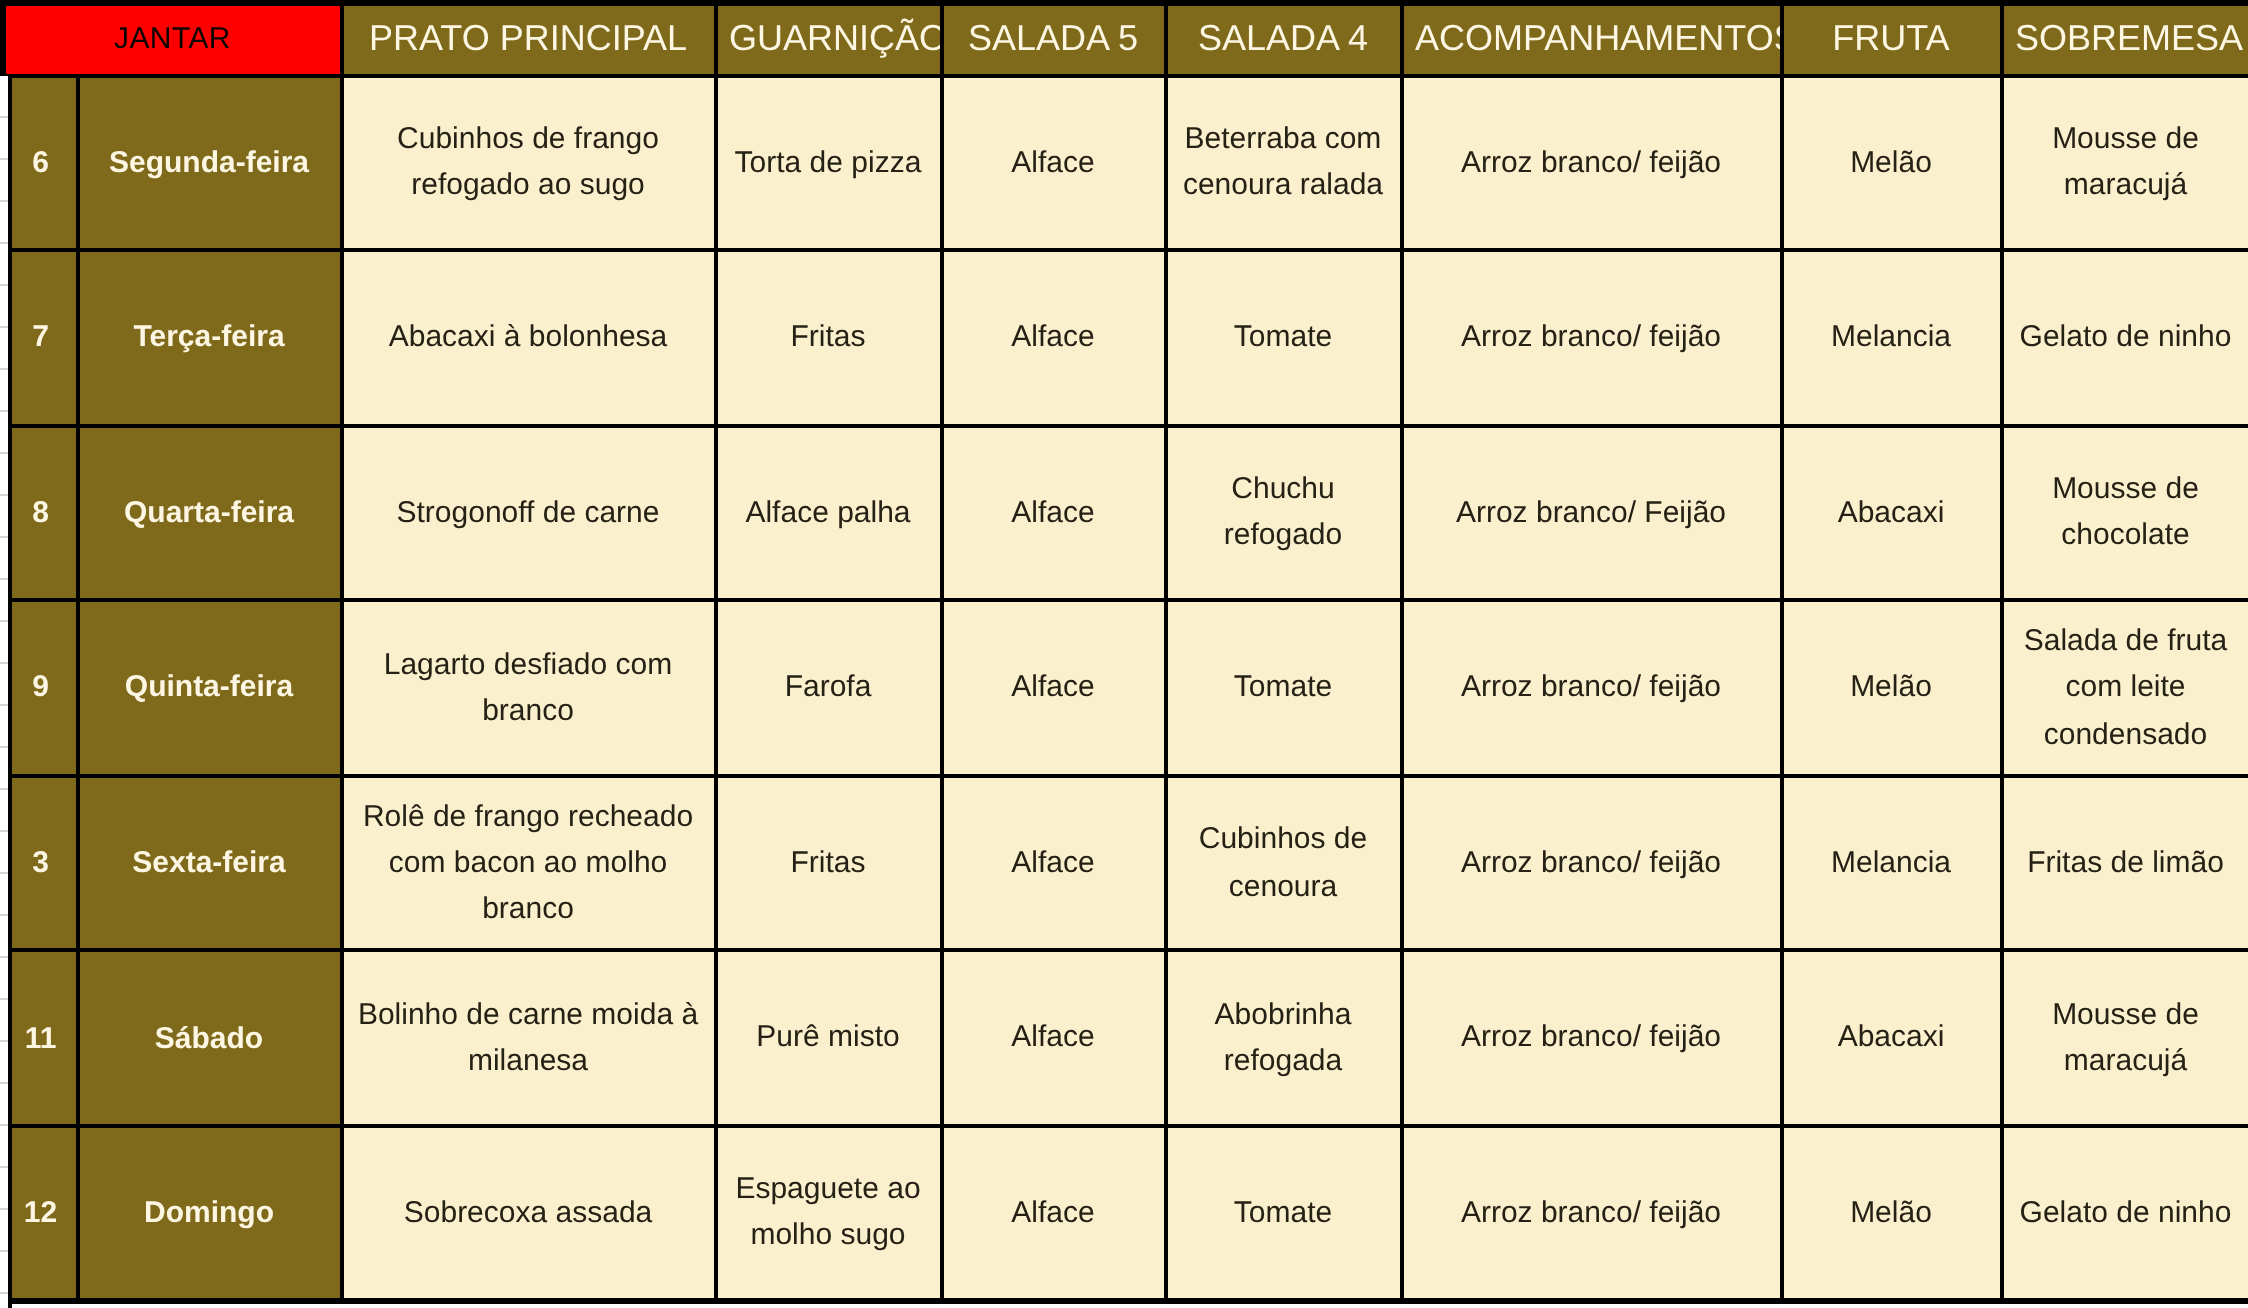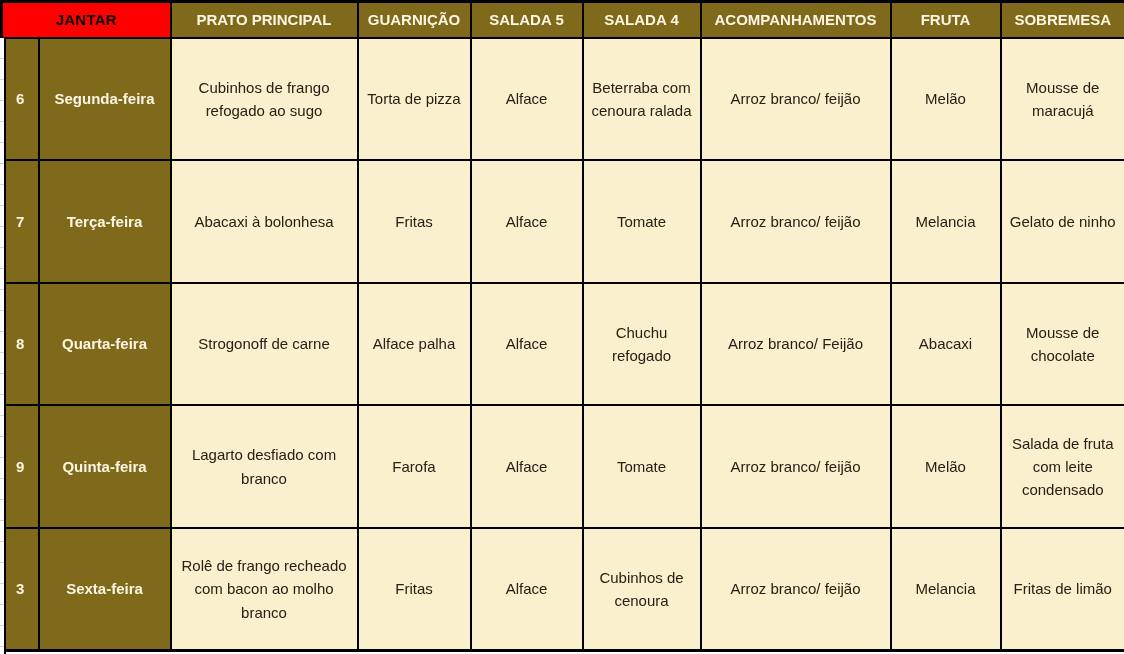--- a/index.html
+++ b/index.html
@@ -33,27 +33,27 @@
     vertical-align:middle;
     padding:2px 6px;
     overflow:hidden;
   }
   table.menu{border:3px solid var(--border);}
   thead tr{height:36px;}
   tbody tr{height:87px;}
   th.jantar{
     background:var(--jantar-bg);
     color:var(--jantar-text);
-    font-size:15px;font-weight:bold;
+    font-size:15px;font-weight:normal;
     letter-spacing:0.2px;
   }
   th.colhead{
     background:var(--header-bg);
     color:var(--header-text);
-    font-size:15px;font-weight:bold;
+    font-size:18px;font-weight:normal;
   }
   td.num, td.day{
     background:var(--header-bg);
     color:var(--header-text);
     font-size:15px;font-weight:bold;
   }
   td.cell{
     background:var(--cell-bg);
     color:var(--cell-text);
     font-size:15px;
@@ -149,16 +149,38 @@
           <td class="num">3</td>
           <td class="day">Sexta-feira</td>
           <td class="cell">Rolê de frango recheado com bacon ao molho branco</td>
           <td class="cell">Fritas</td>
           <td class="cell">Alface</td>
           <td class="cell">Cubinhos de cenoura</td>
           <td class="cell">Arroz branco/ feijão</td>
           <td class="cell">Melancia</td>
           <td class="cell">Fritas de limão</td>
         </tr>
+        <tr>
+          <td class="num">11</td>
+          <td class="day">Sábado</td>
+          <td class="cell">Bolinho de carne moida à milanesa</td>
+          <td class="cell">Purê misto</td>
+          <td class="cell">Alface</td>
+          <td class="cell">Abobrinha refogada</td>
+          <td class="cell">Arroz branco/ feijão</td>
+          <td class="cell">Abacaxi</td>
+          <td class="cell">Mousse de maracujá</td>
+        </tr>
+        <tr>
+          <td class="num">12</td>
+          <td class="day">Domingo</td>
+          <td class="cell">Sobrecoxa assada</td>
+          <td class="cell">Espaguete ao molho sugo</td>
+          <td class="cell">Alface</td>
+          <td class="cell">Tomate</td>
+          <td class="cell">Arroz branco/ feijão</td>
+          <td class="cell">Melão</td>
+          <td class="cell">Gelato de ninho</td>
+        </tr>
       </tbody>
   </table>
   <div class="edge-strip"></div>
 </div>
 
 </body></html>

